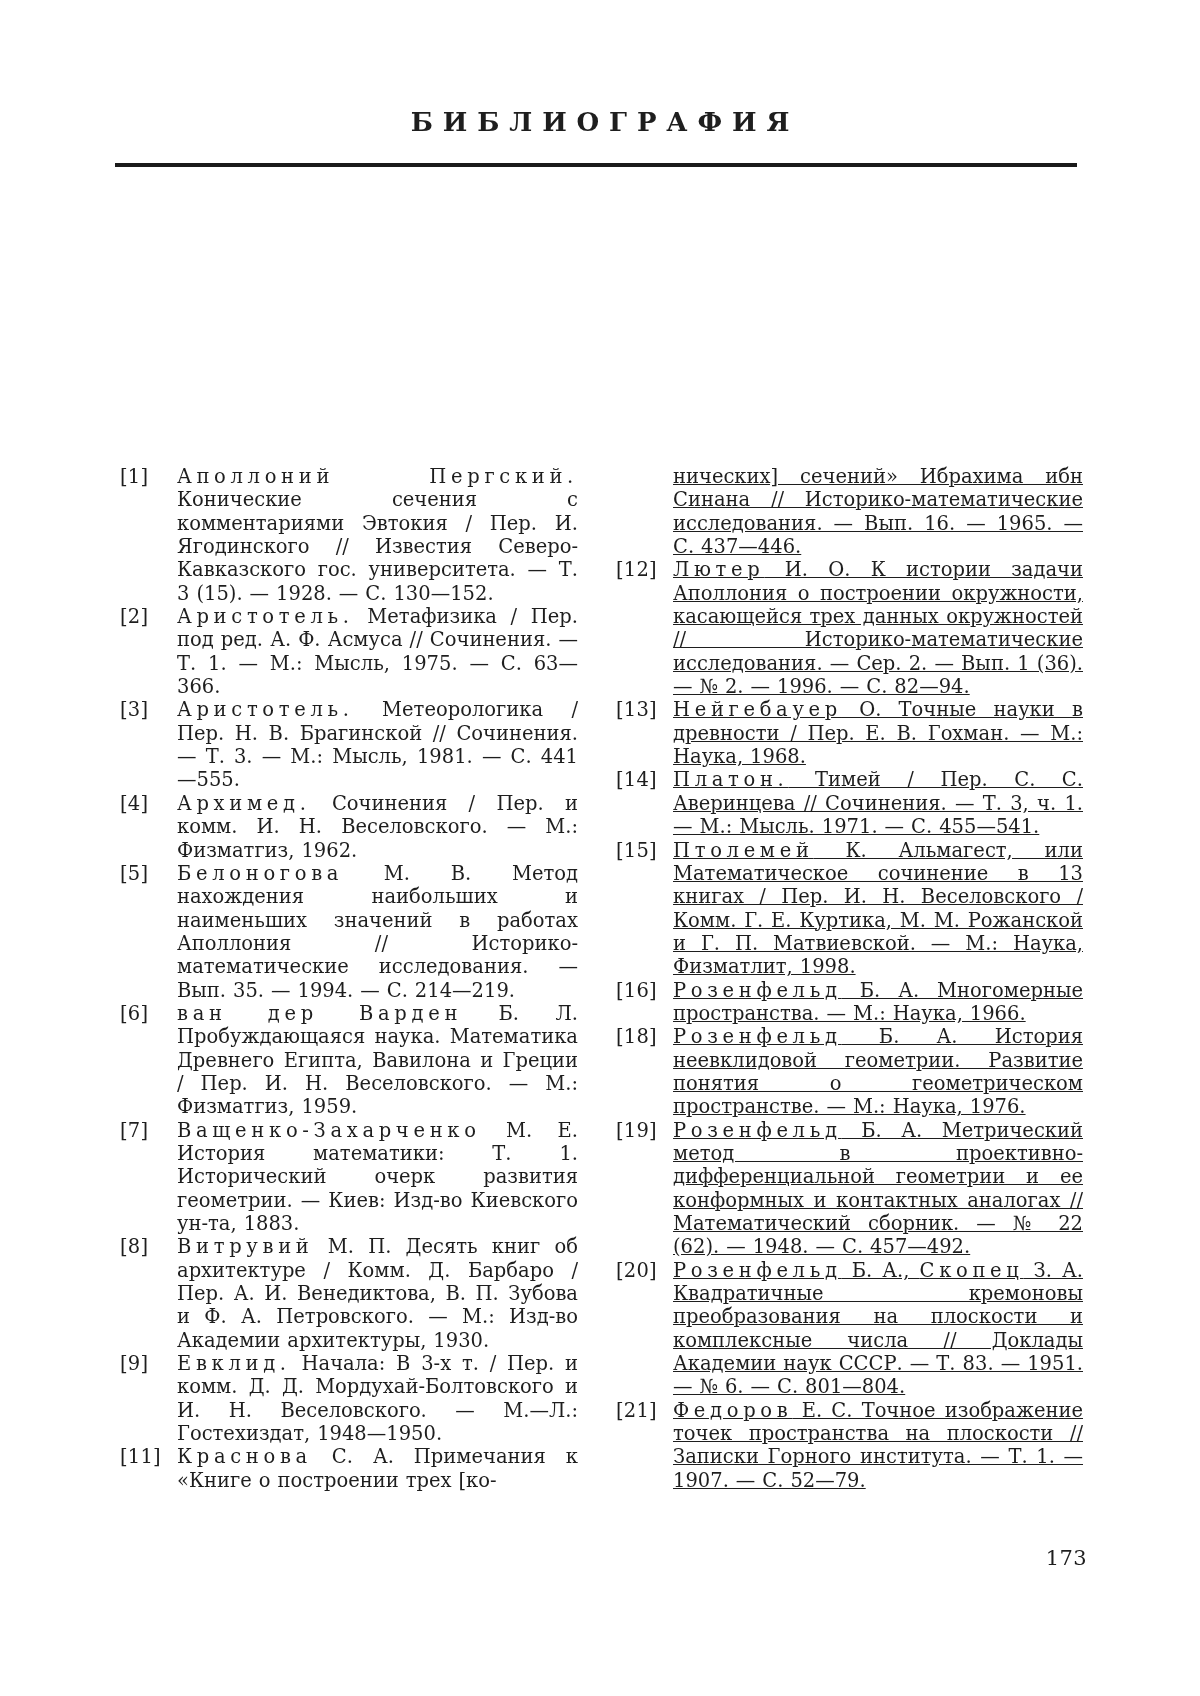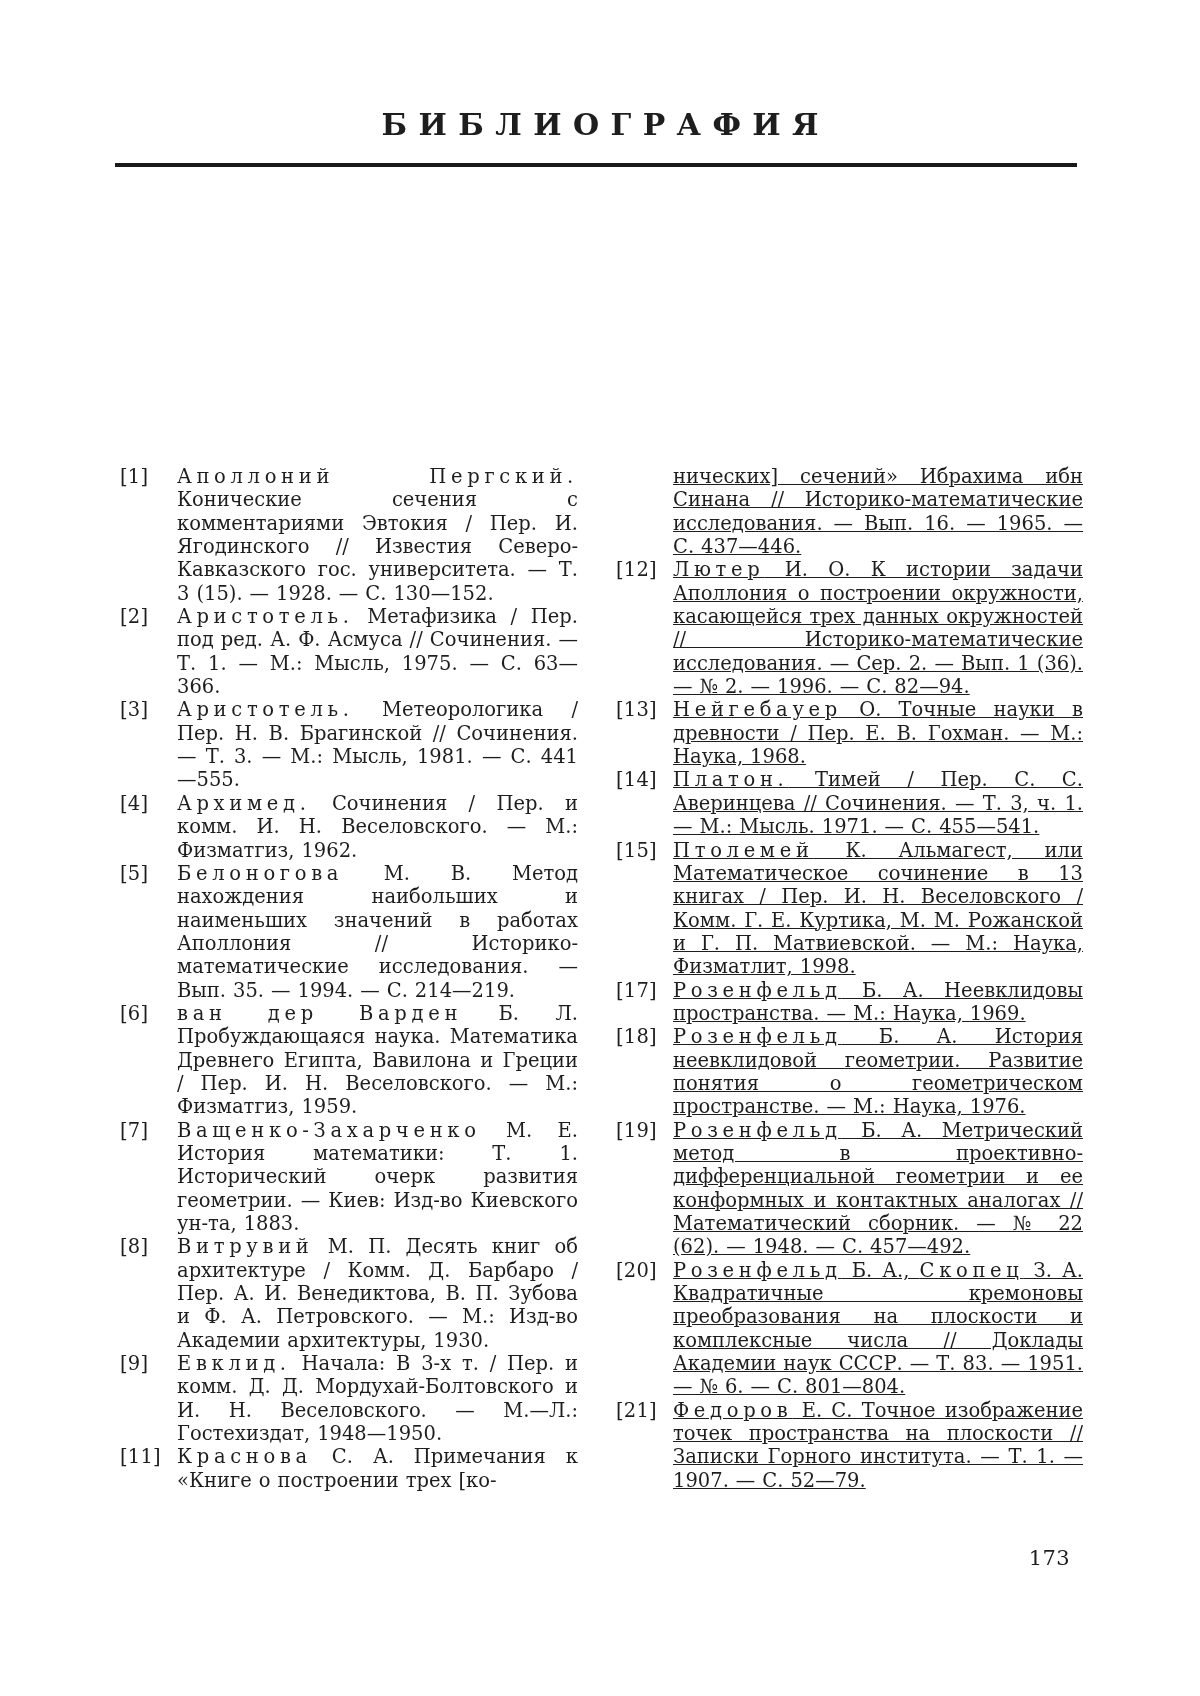--- a/index.html
+++ b/index.html
@@ -10,21 +10,21 @@
     color: #1e1e1e;
     position: relative;
     overflow: hidden;
   }
   .page { position: absolute; inset: 0; }
   .title {
     position: absolute;
     top: 107px; left: 0; width: 100%;
     margin: 0;
     text-align: center;
-    font-size: 30px;
+    font-size: 26px;
     font-weight: bold;
     letter-spacing: 0.38em;
     text-indent: 0.38em;
     line-height: 1.2;
   }
   .rule {
     position: absolute;
     top: 163px; left: 115px;
     width: 962px; height: 4px;
     background: #1a1a1a;
@@ -49,21 +49,21 @@
   }
   .entry .num {
     position: absolute;
     left: 0; top: 0;
     letter-spacing: 0.01em;
   }
   .spaced { letter-spacing: 0.24em; margin-top: 11px; }
   .pageno {
     position: absolute;
     top: 1546px;
-    right: 130px;
+    right: 113px;
     font-size: 21px;
     letter-spacing: 0.02em;
   }
 </style>
 </head>
 <body>
 
 <div class="page">
   <h1 class="title">БИБЛИОГРАФИЯ</h1>
   <div class="rule"></div>
@@ -79,21 +79,21 @@
         <div class="entry"><span class="num">[8]</span><span class="spaced">Витрувий</span><span> М. П. Десять книг об архитектуре / Комм. Д. Барбаро / Пер. А. И. Венедиктова, В. П. Зубова и Ф. А. Петровского. — М.: Изд-во Академии архитектуры, 1930.</span></div>
         <div class="entry"><span class="num">[9]</span><span class="spaced">Евклид.</span><span> Начала: В 3-х т. / Пер. и комм. Д. Д. Мордухай-Болтовского и И. Н. Веселовского. — М.—Л.: Гостехиздат, 1948—1950.</span></div>
         <div class="entry"><span class="num">[11]</span><span class="spaced">Краснова</span><span> С. А. Примечания к «Книге о построении трех [ко-</span></div>
       </div>
     <div class="col col-right">
         <div class="entry"><span class="num"></span><span>нических] сечений» Ибрахима ибн Синана // Историко-математические исследования. — Вып. 16. — 1965. — С. 437—446.</span></div>
         <div class="entry"><span class="num">[12]</span><span class="spaced">Лютер</span><span> И. О. К истории задачи Аполлония о построении окружности, касающейся трех данных окружностей // Историко-математические исследования. — Сер. 2. — Вып. 1 (36). — № 2. — 1996. — С. 82—94.</span></div>
         <div class="entry"><span class="num">[13]</span><span class="spaced">Нейгебауер</span><span> О. Точные науки в древности / Пер. Е. В. Гохман. — М.: Наука, 1968.</span></div>
         <div class="entry"><span class="num">[14]</span><span class="spaced">Платон.</span><span> Тимей / Пер. С. С. Аверинцева // Сочинения. — Т. 3, ч. 1. — М.: Мысль. 1971. — С. 455—541.</span></div>
         <div class="entry"><span class="num">[15]</span><span class="spaced">Птолемей</span><span> К. Альмагест, или Математическое сочинение в 13 книгах / Пер. И. Н. Веселовского / Комм. Г. Е. Куртика, М. М. Рожанской и Г. П. Матвиевской. — М.: Наука, Физматлит, 1998.</span></div>
-        <div class="entry"><span class="num">[17]</span><span class="spaced">Розенфельд</span><span> Б. А. Неевклидовы пространства. — М.: Наука, 1969.</span></div>
+        <div class="entry"><span class="num">[16]</span><span class="spaced">Розенфельд</span><span> Б. А. Многомерные пространства. — М.: Наука, 1966.</span></div>
         <div class="entry"><span class="num">[18]</span><span class="spaced">Розенфельд</span><span> Б. А. История неевклидовой геометрии. Развитие понятия о геометрическом пространстве. — М.: Наука, 1976.</span></div>
         <div class="entry"><span class="num">[19]</span><span class="spaced">Розенфельд</span><span> Б. А. Метрический метод в проективно-дифференциальной геометрии и ее конформных и контактных аналогах // Математический сборник. — № 22 (62). — 1948. — С. 457—492.</span></div>
         <div class="entry"><span class="num">[20]</span><span class="spaced">Розенфельд</span><span> Б. А., </span><span class="spaced">Скопец</span><span> З. А. Квадратичные кремоновы преобразования на плоскости и комплексные числа // Доклады Академии наук СССР. — Т. 83. — 1951. — № 6. — С. 801—804.</span></div>
         <div class="entry"><span class="num">[21]</span><span class="spaced">Федоров</span><span> Е. С. Точное изображение точек пространства на плоскости // Записки Горного института. — Т. 1. — 1907. — С. 52—79.</span></div>
       </div>
   </div>
   <div class="pageno">173</div>
 </div>
 
 </body></html>

